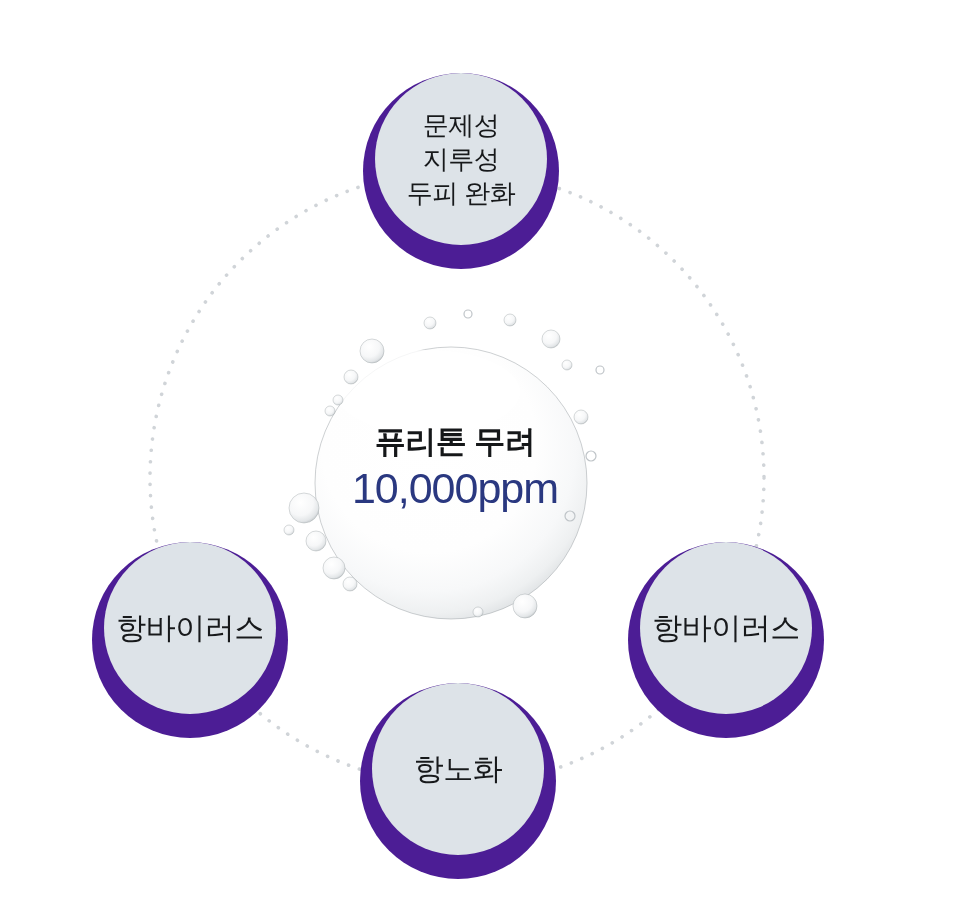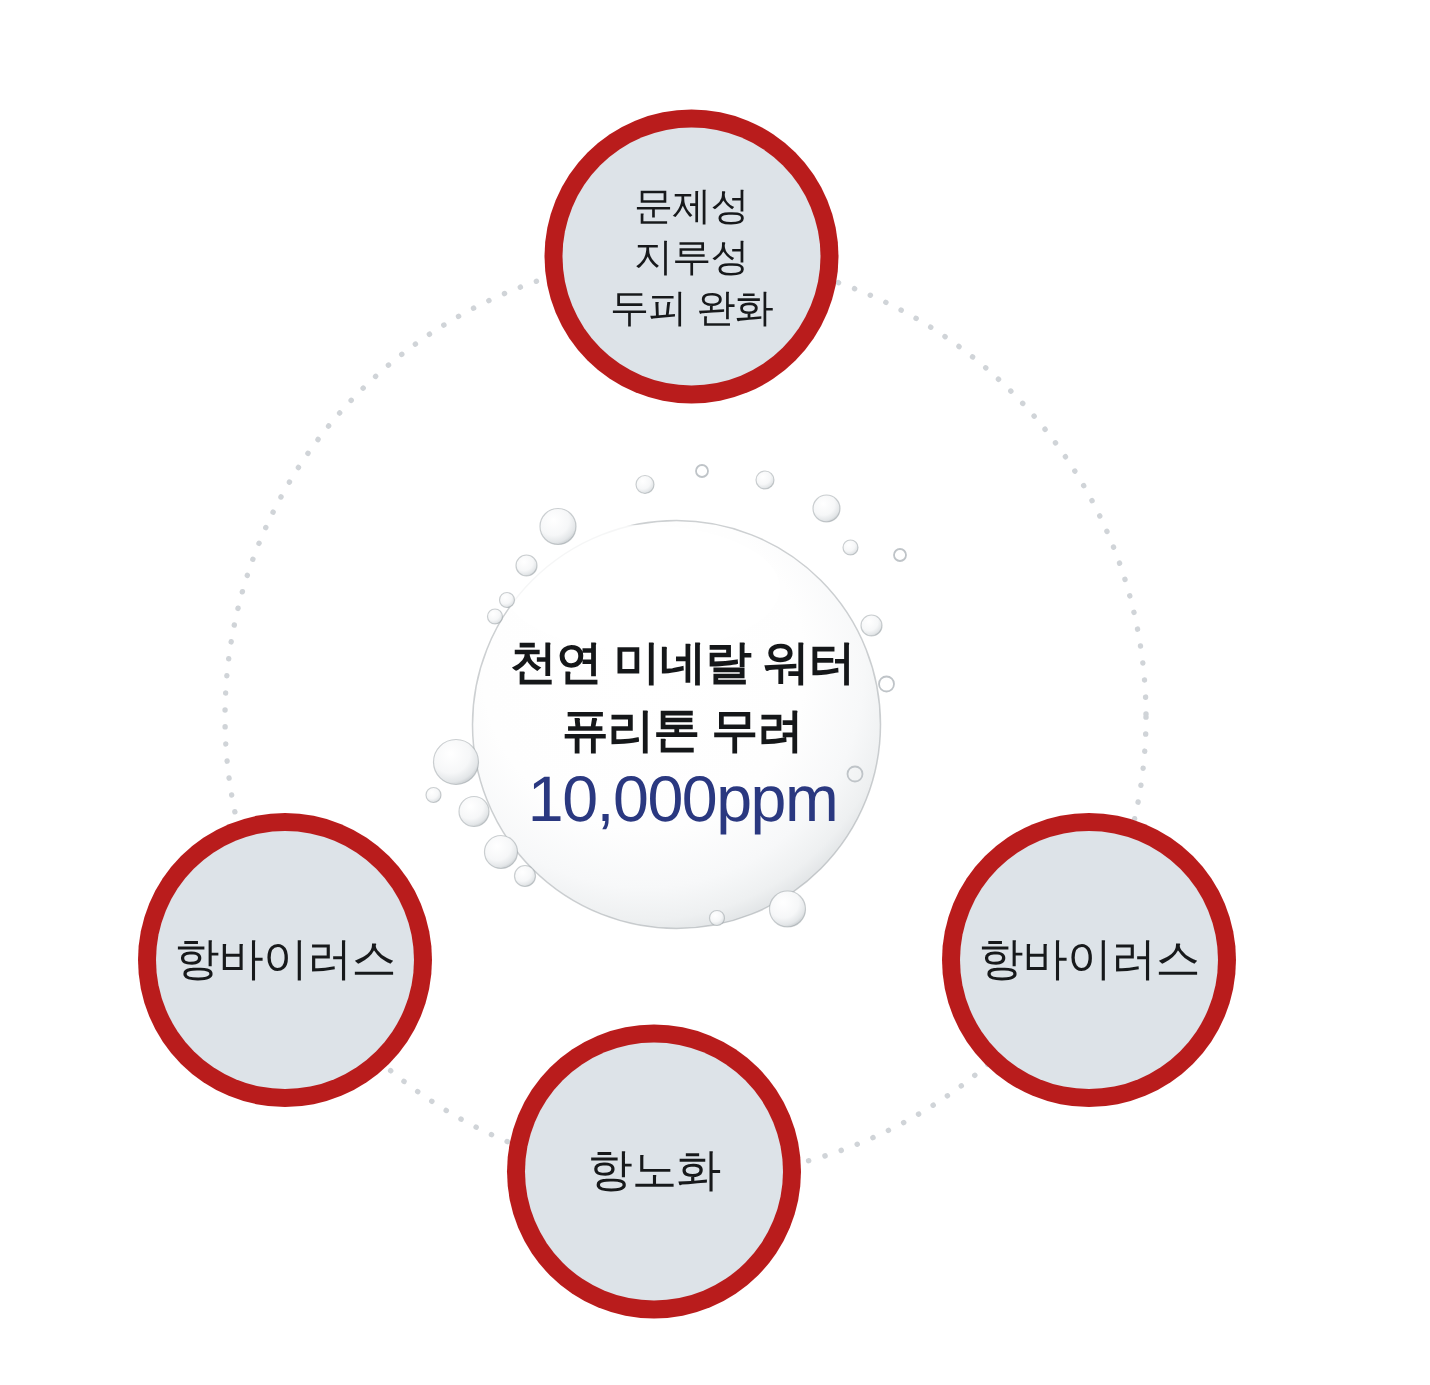--- a/index.html
+++ b/index.html
@@ -21,23 +21,22 @@
   }
   .ring-svg { left: 0; top: 0; }
   .bubble-svg { left: 255px; top: 290px; }
 
   
   .node {
     position: absolute;
     width: 196px;
     height: 196px;
     border-radius: 50%;
-    background: #b91c1c;
+    background: #4c1d95;
     display: flex;
-    align-items: center;
     justify-content: center;
   }
   .node-inner {
     width: 172px;
     height: 172px;
     border-radius: 50%;
     background: #dde3e8;
     display: flex;
     align-items: center;
     justify-content: center;
@@ -53,21 +52,21 @@
   }
   .node-label.small {
     font-size: 26px;
     line-height: 34px;
   }
   .pos-top          { left: 363px; top: 73px; }
   .pos-top-left     { left: 93px;  top: 229px; }
   .pos-top-right    { left: 624px; top: 228px; }
   .pos-bottom-left  { left: 92px;  top: 542px; }
   .pos-bottom-right { left: 628px; top: 542px; }
-  .pos-bottom       { left: 338px; top: 683px; }
+  .pos-bottom       { left: 360px; top: 683px; }
 
   
   .center-text {
     position: absolute;
     left: 280px;
     top: 419px;
     width: 350px;
     text-align: center;
   }
   .c-line {
@@ -137,21 +136,20 @@
     </g>
     <g fill="none" stroke="#bfc4c8" stroke-width="1.2">
       <circle cx="468" cy="314" r="4"></circle>
       <circle cx="591" cy="456" r="5"></circle>
       <circle cx="570" cy="516" r="5"></circle>
       <circle cx="600" cy="370" r="4"></circle>
     </g>
   </svg>
 
   <div class="center-text">
-    <div class="c-line">천연 미네랄 워터</div>
     <div class="c-line">퓨리톤 무려</div>
     <div class="c-value">10,000ppm</div>
   </div>
 
   <div class="node pos-top">
     <div class="node-inner">
       <span class="node-label small">문제성
 지루성
 두피 완화</span>
     </div>

